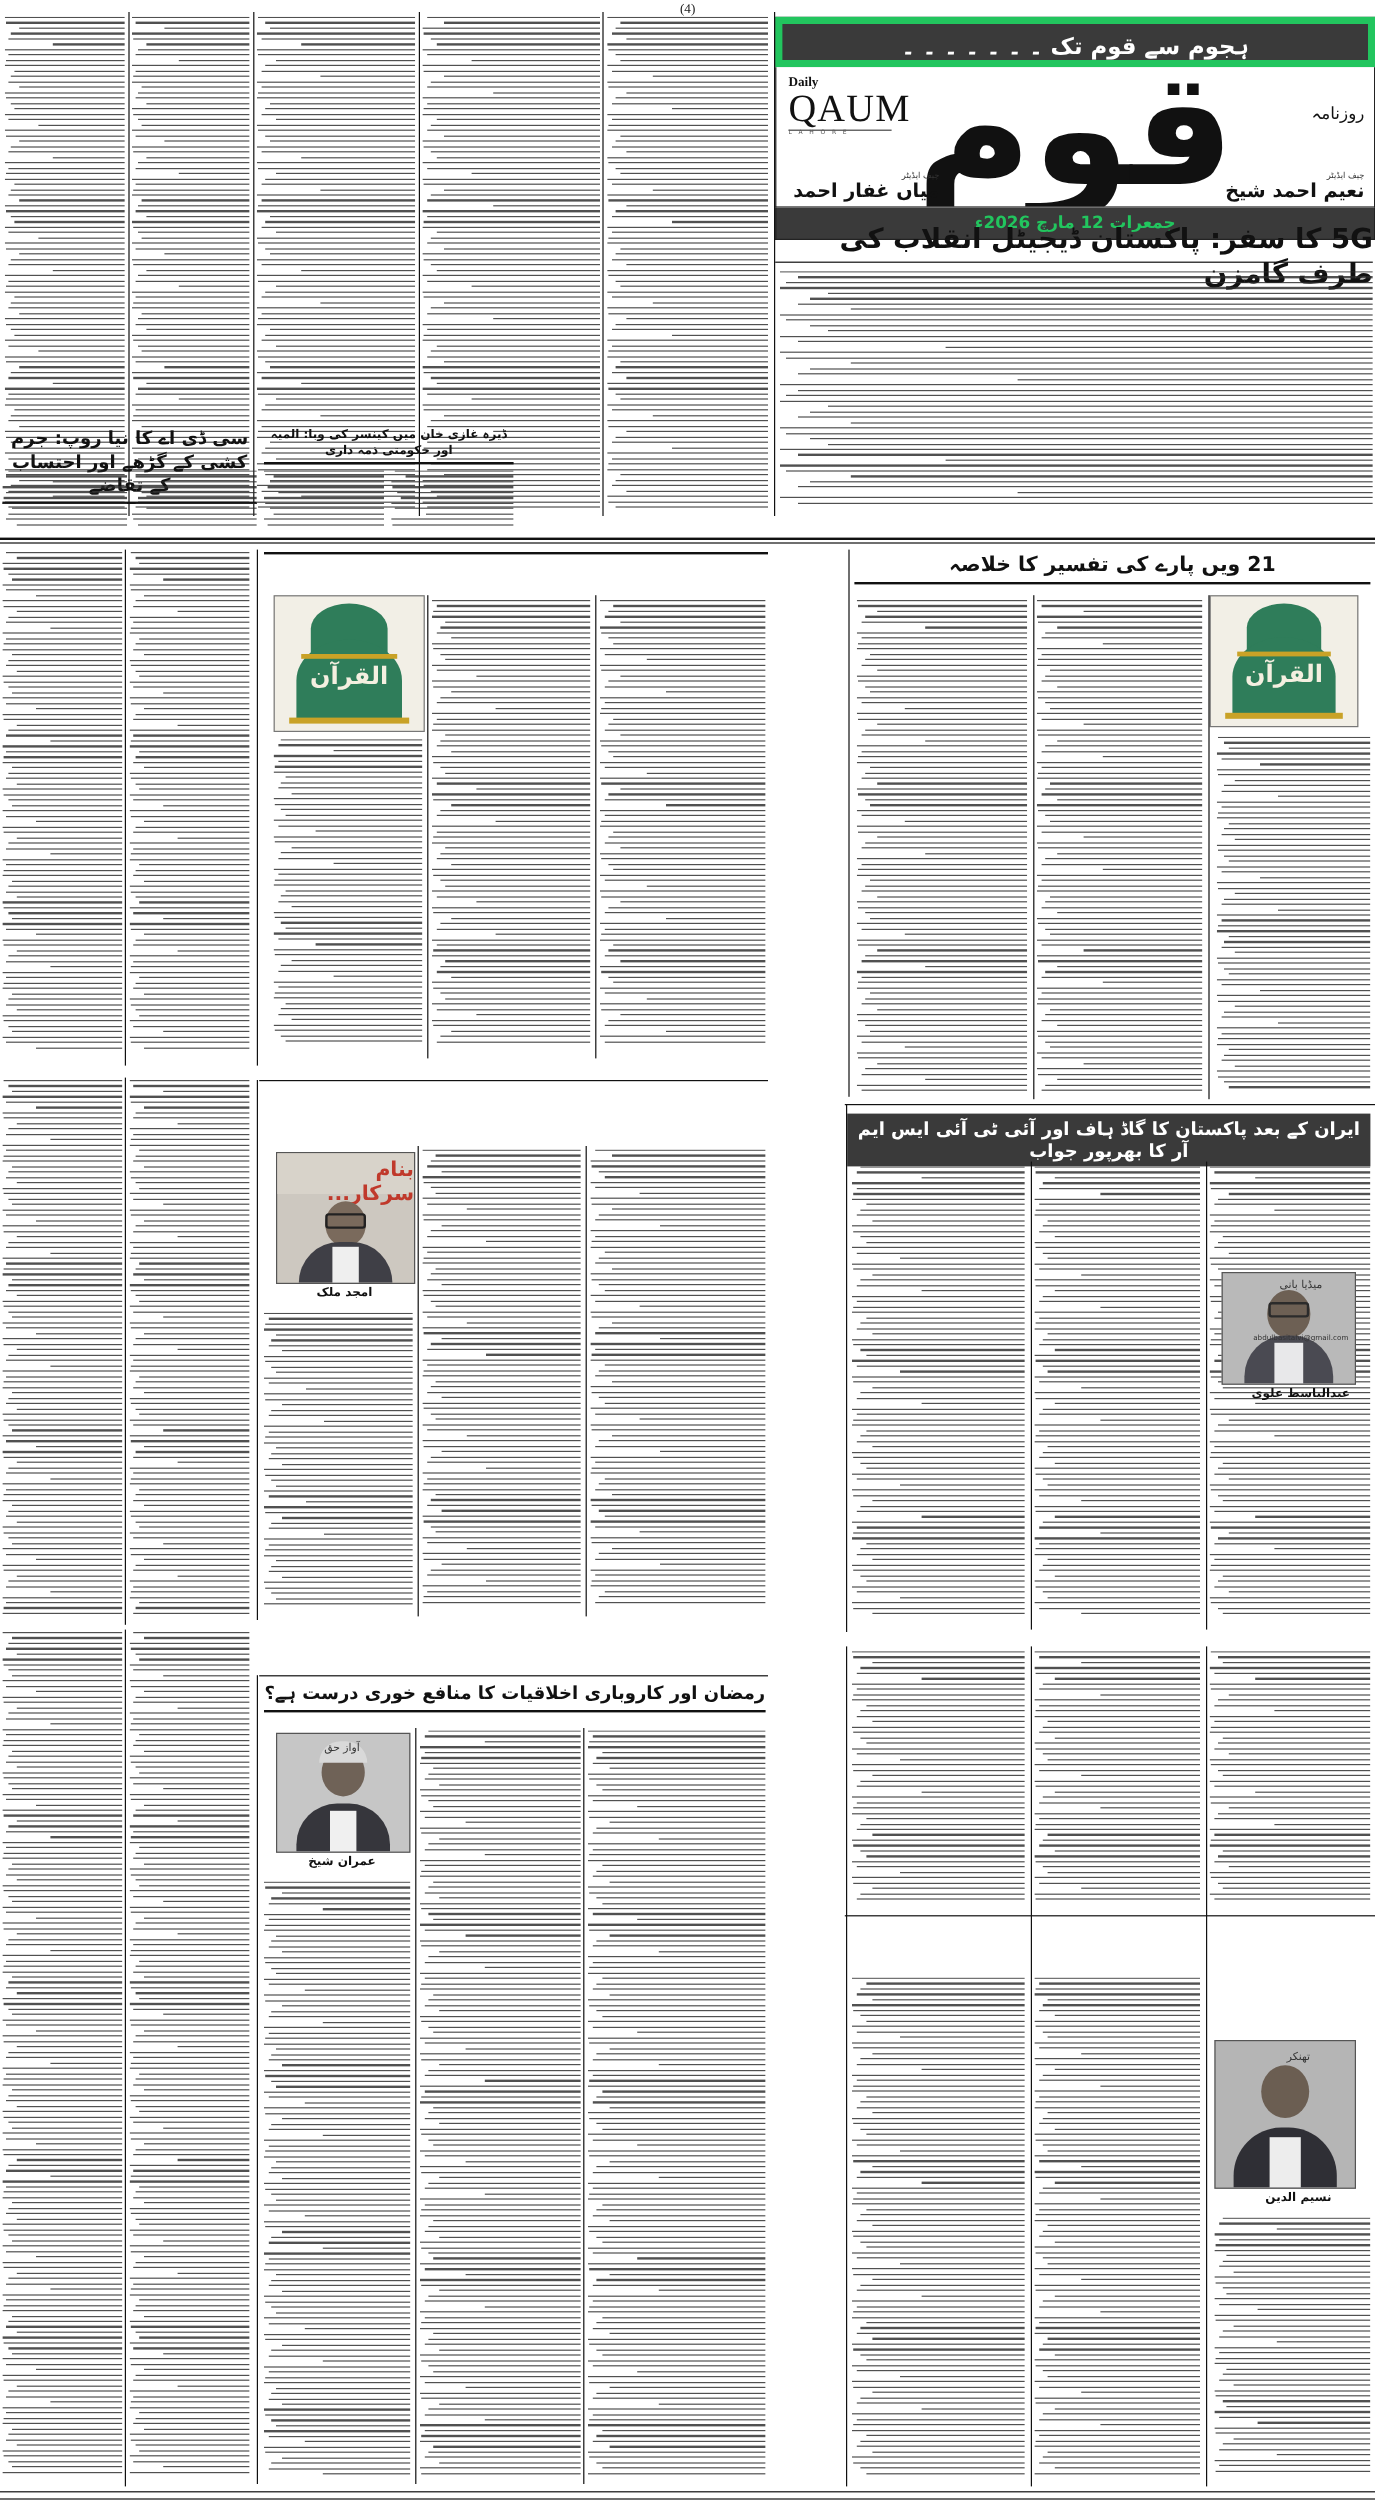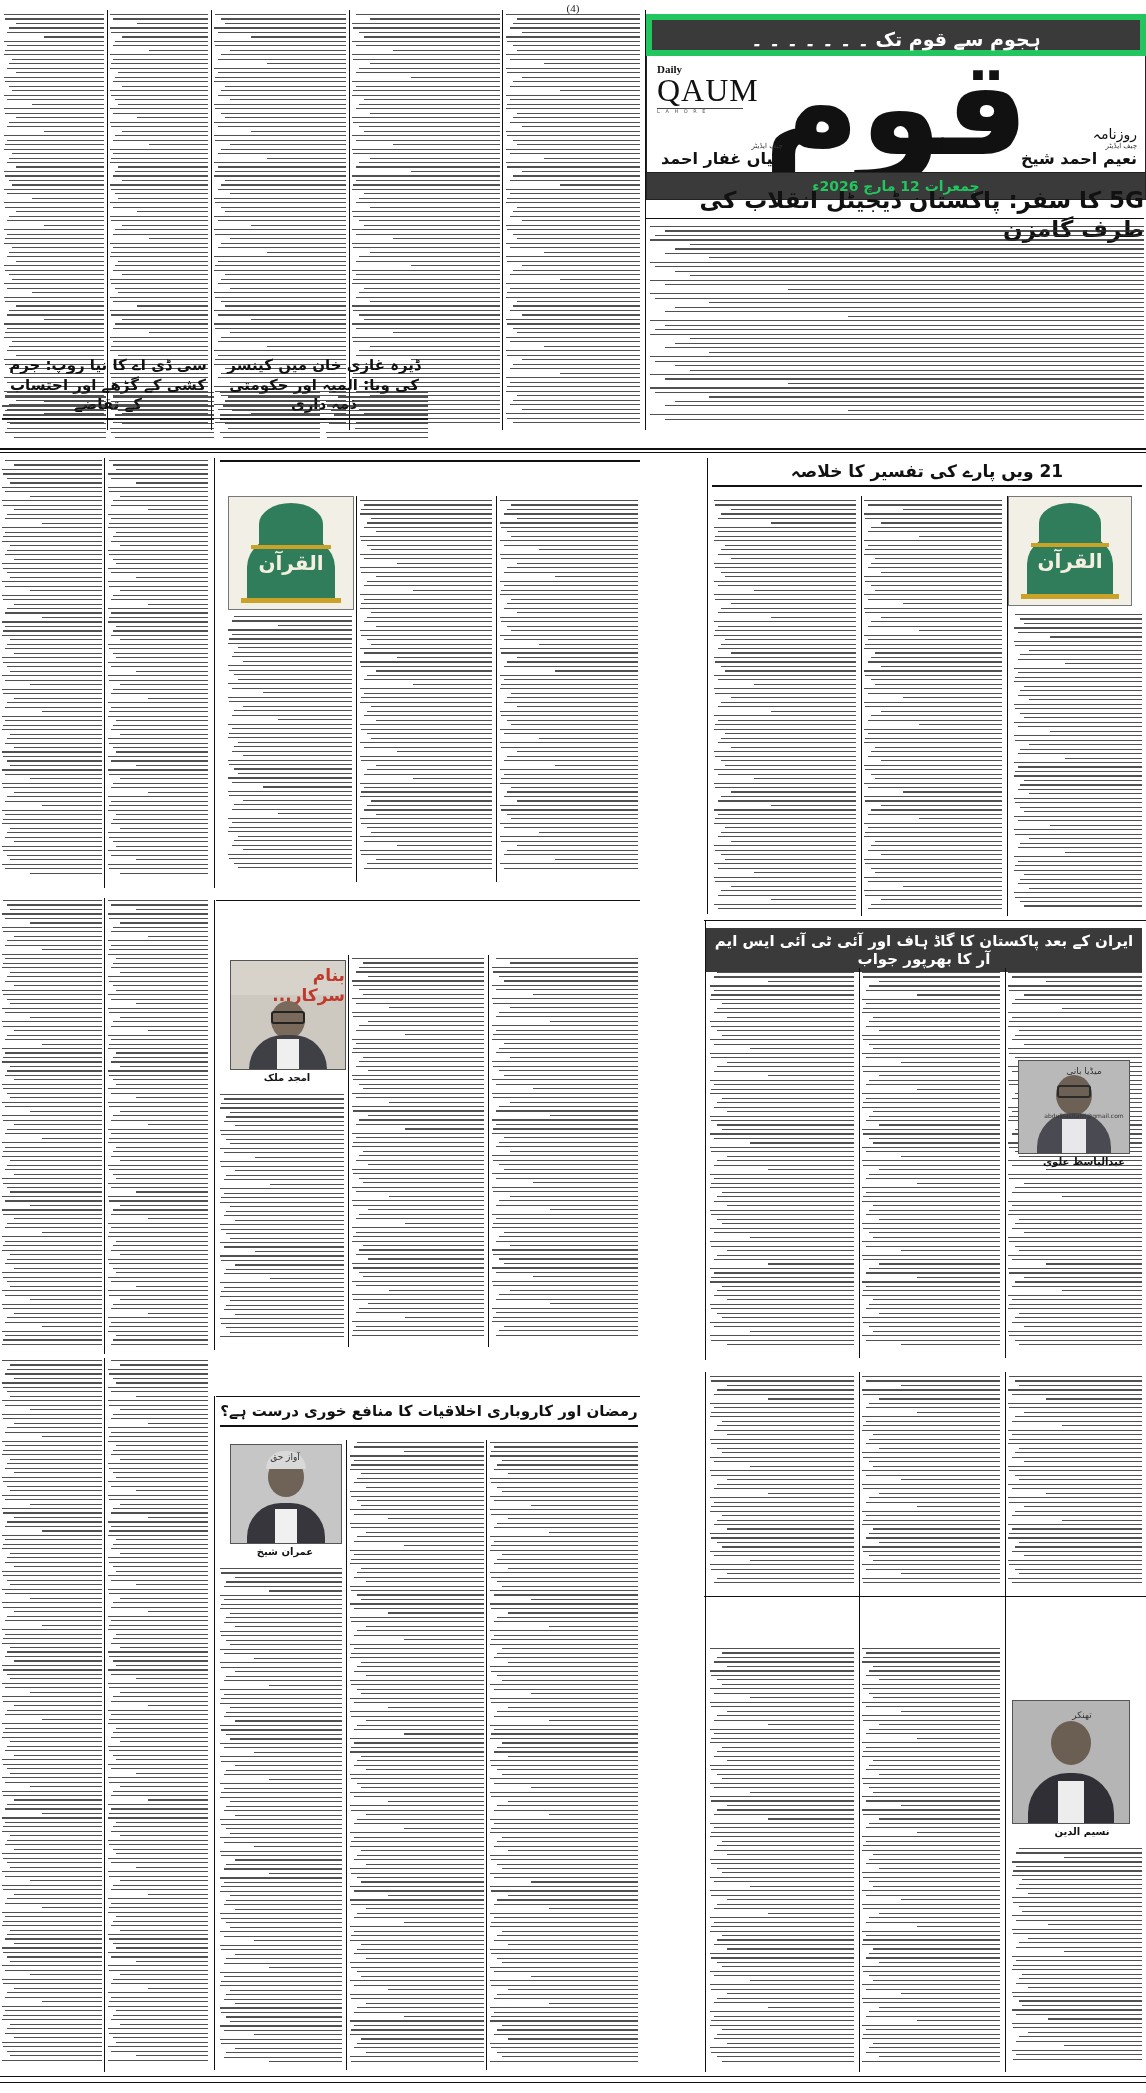--- a/index.html
+++ b/index.html
@@ -16,21 +16,21 @@
   .masthead{position:absolute;right:0;top:14px;width:500px;}
   .slogan-bar{background:#3a3a3a;color:#fff;height:30px;display:flex;align-items:flex-end;justify-content:center;border:6px solid #22c55e;}
   .slogan-bar span{font-size:19px;font-weight:bold;letter-spacing:1px;direction:rtl;font-family:"DejaVu Sans",sans-serif;}
   .logo-box{border:1px solid #222;border-top:none;height:116px;position:relative;background:#fff;overflow:hidden;}
   .logo-qaum{position:absolute;left:50%;top:-14px;transform:translateX(-50%);font-size:132px;line-height:1;font-weight:bold;color:#111;direction:rtl;font-family:"DejaVu Sans",sans-serif;}
   .logo-en{position:absolute;left:10px;top:8px;text-align:left;line-height:1;}
   .logo-en .daily{font-family:"Liberation Serif",serif;font-weight:bold;font-size:11px;}
   .logo-en .qaum{font-family:"Liberation Serif",serif;font-size:32px;letter-spacing:1px;line-height:.95;}
   .logo-en .rule{border-top:1px solid #444;width:86px;margin-top:3px;}
   .logo-en .tiny{font-size:5px;letter-spacing:2px;color:#555;}
-  .logo-rozn{position:absolute;right:8px;top:30px;font-size:14px;direction:rtl;margin-top:40px;}
+  .logo-rozn{position:absolute;right:8px;top:30px;font-size:14px;direction:rtl;}
   .logo-ed-r{position:absolute;right:8px;bottom:4px;text-align:right;direction:rtl;line-height:1.15;}
   .logo-ed-l{position:absolute;left:14px;bottom:4px;text-align:right;direction:rtl;line-height:1.15;}
   .ed-role{font-size:7px;color:#333;}
   .ed-name{font-size:16px;font-weight:bold;}
   .date-bar{background:#3a3a3a;color:#22c55e;height:26px;display:flex;align-items:center;justify-content:center;border:1px solid #222;border-top:none;}
   .date-bar span{font-size:14px;font-weight:bold;direction:rtl;}
 
   
   .lead-head{position:absolute;right:2px;top:188px;width:498px;text-align:right;direction:rtl;
              font-size:23px;font-weight:bold;line-height:1.25;}
@@ -621,21 +621,21 @@
   <div class="vr" style="position:absolute;right:796px;top:10px;height:420px;"></div>
   <div class="vr" style="position:absolute;right:934px;top:10px;height:420px;"></div>
   <div class="vr" style="position:absolute;right:1038px;top:10px;height:420px;"></div>
 
   <div style="position:absolute;left:2px;top:356px;width:212px;">
     <div class="sec-head" style="font-size:15px;">سی ڈی اے کا نیا روپ: جرم کشی کے گڑھے اور احتساب کے تقاضے</div>
     <div class="sec-rule"></div>
   </div>
 
   <div style="position:absolute;left:220px;top:356px;width:208px;">
-    <div class="sec-head" style="font-size:15px;">ڈیرہ غازی خان میں کینسر کی وبا: المیہ اور حکومتی ذمہ داری</div>
+    <div class="sec-head" style="font-size:10px;">ڈیرہ غازی خان میں کینسر کی وبا: المیہ اور حکومتی ذمہ داری</div>
     <div class="sec-rule"></div>
   </div>
 
   <div class="col" id="cMid1" style="left:2px;top:392px;width:104px;height:52px;">
       <div class="ln s6"></div>
       <div class="ln s2"></div>
       <div class="ln s9"></div>
       <div class="ln s1"></div>
       <div class="ln s2"></div>
       <div class="ln s4"></div>

